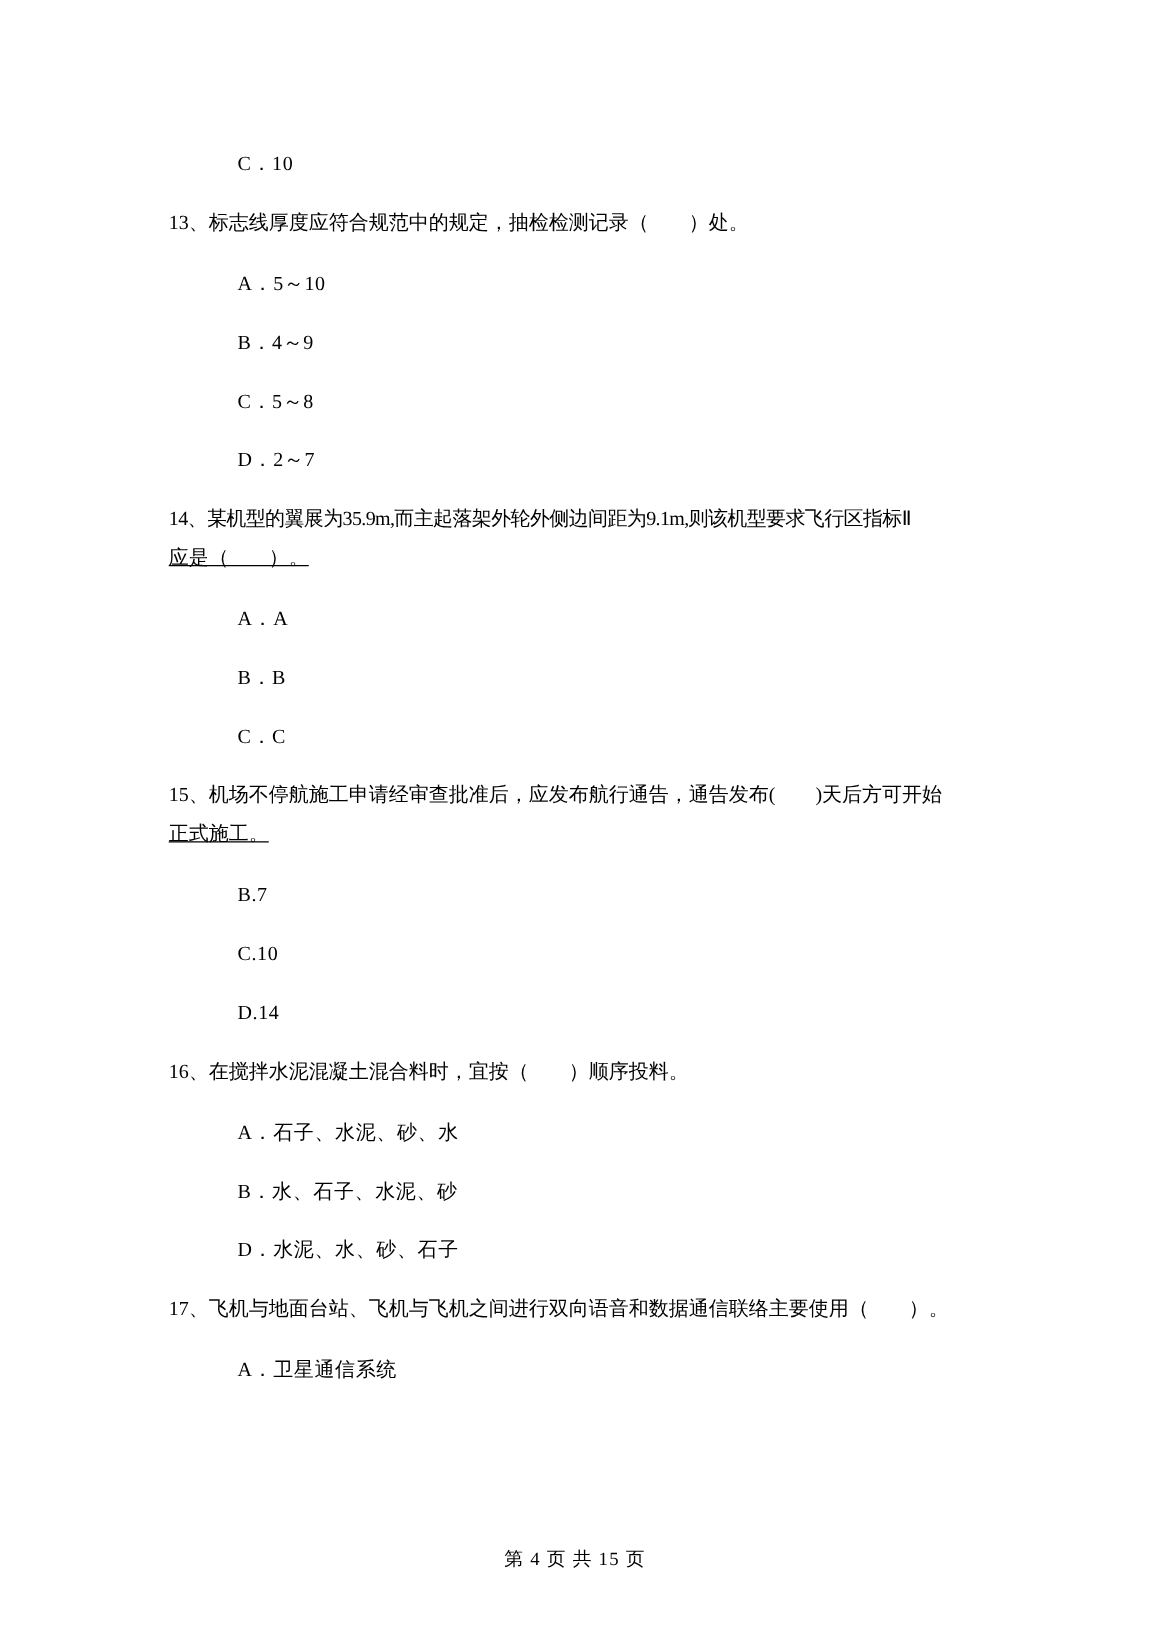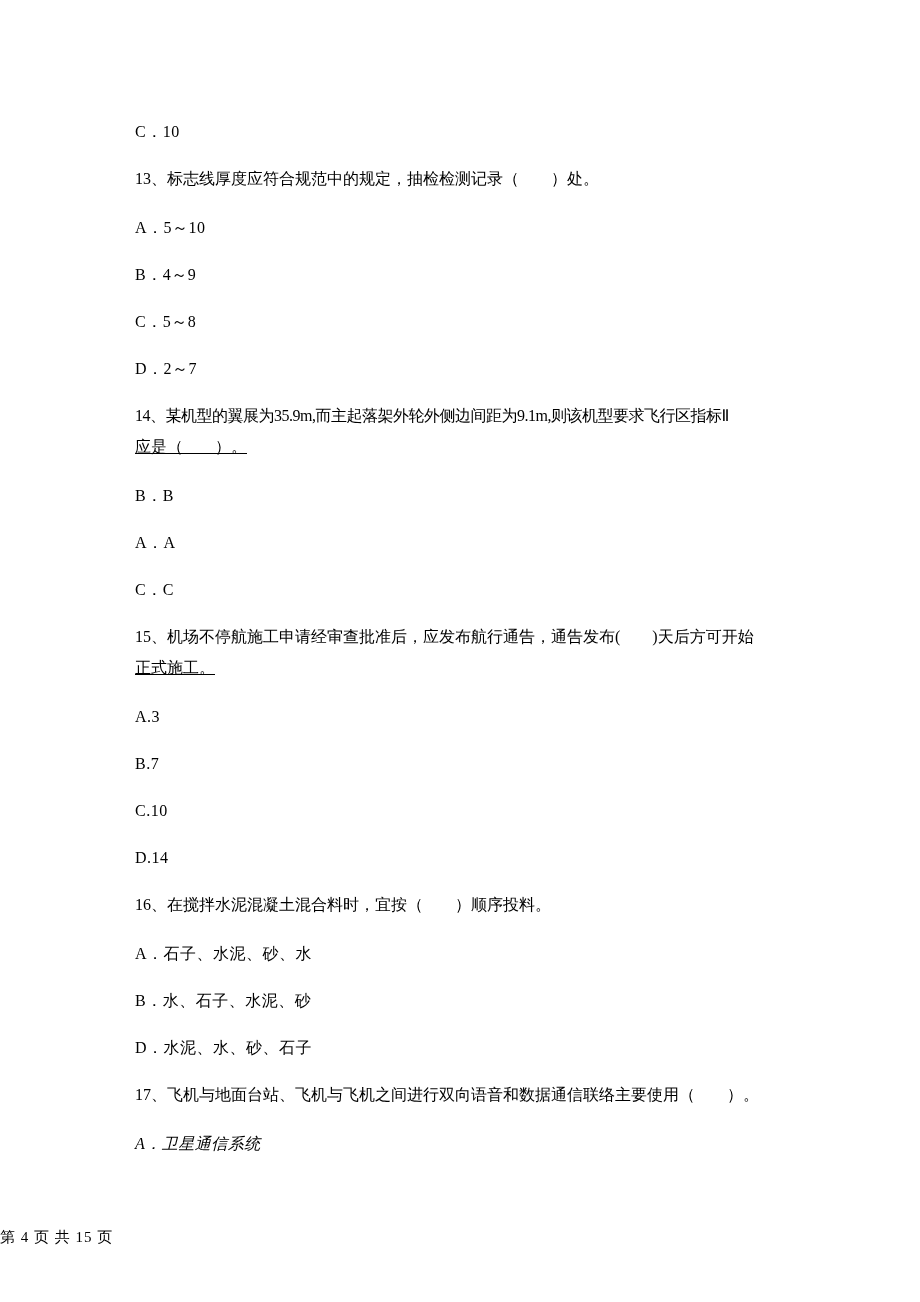--- a/index.html
+++ b/index.html
@@ -14,69 +14,70 @@
       font-family: "SimSun", "宋体", serif;
       font-size: 16px;
       color: #000000;
       line-height: 1.5;
       position: relative;
     }
     .content {
       padding: 120px 135px 60px 135px;
     }
     .option {
+      margin-left: 55px;
       margin-bottom: 23px;
       letter-spacing: 0.5px;
     }
     .question {
       margin-bottom: 25px;
       text-align: justify;
       letter-spacing: 0px;
     }
     .question-continued {
       margin-top: 7px;
       text-decoration: underline;
     }
     .footer {
       position: absolute;
-      bottom: 54px;
+      bottom: 43px;
       width: 100%;
+      text-align: center;
       font-size: 15px;
       letter-spacing: 1px;
     }
   </style>
 </head>
 <body>
 
 <div class="content">
 
   <div class="option">C．10</div>
 
   <div class="question">13、标志线厚度应符合规范中的规定，抽检检测记录（　　）处。</div>
   <div class="option">A．5～10</div>
   <div class="option">B．4～9</div>
   <div class="option">C．5～8</div>
   <div class="option">D．2～7</div>
 
   <div class="question" style="margin-bottom:0; letter-spacing:-0.5px;">14、某机型的翼展为35.9m,而主起落架外轮外侧边间距为9.1m,则该机型要求飞行区指标Ⅱ</div>
   <div class="question question-continued">应是（　　）。</div>
+  <div class="option">A．A</div>
   <div class="option">B．B</div>
-  <div class="option">A．A</div>
   <div class="option">C．C</div>
 
   <div class="question" style="margin-bottom:0;">15、机场不停航施工申请经审查批准后，应发布航行通告，通告发布(　　)天后方可开始</div>
   <div class="question question-continued">正式施工。</div>
-  <div class="option">A.3</div>
   <div class="option">B.7</div>
   <div class="option">C.10</div>
   <div class="option">D.14</div>
 
   <div class="question">16、在搅拌水泥混凝土混合料时，宜按（　　）顺序投料。</div>
   <div class="option">A．石子、水泥、砂、水</div>
   <div class="option">B．水、石子、水泥、砂</div>
   <div class="option">D．水泥、水、砂、石子</div>
 
   <div class="question">17、飞机与地面台站、飞机与飞机之间进行双向语音和数据通信联络主要使用（　　）。</div>
-  <div class="option" style="margin-bottom:0;font-style:italic;">A．卫星通信系统</div>
+  <div class="option" style="margin-bottom:0;">A．卫星通信系统</div>
 
 </div>
 
 <div class="footer">第 4 页 共 15 页</div>
 
 </body></html>

